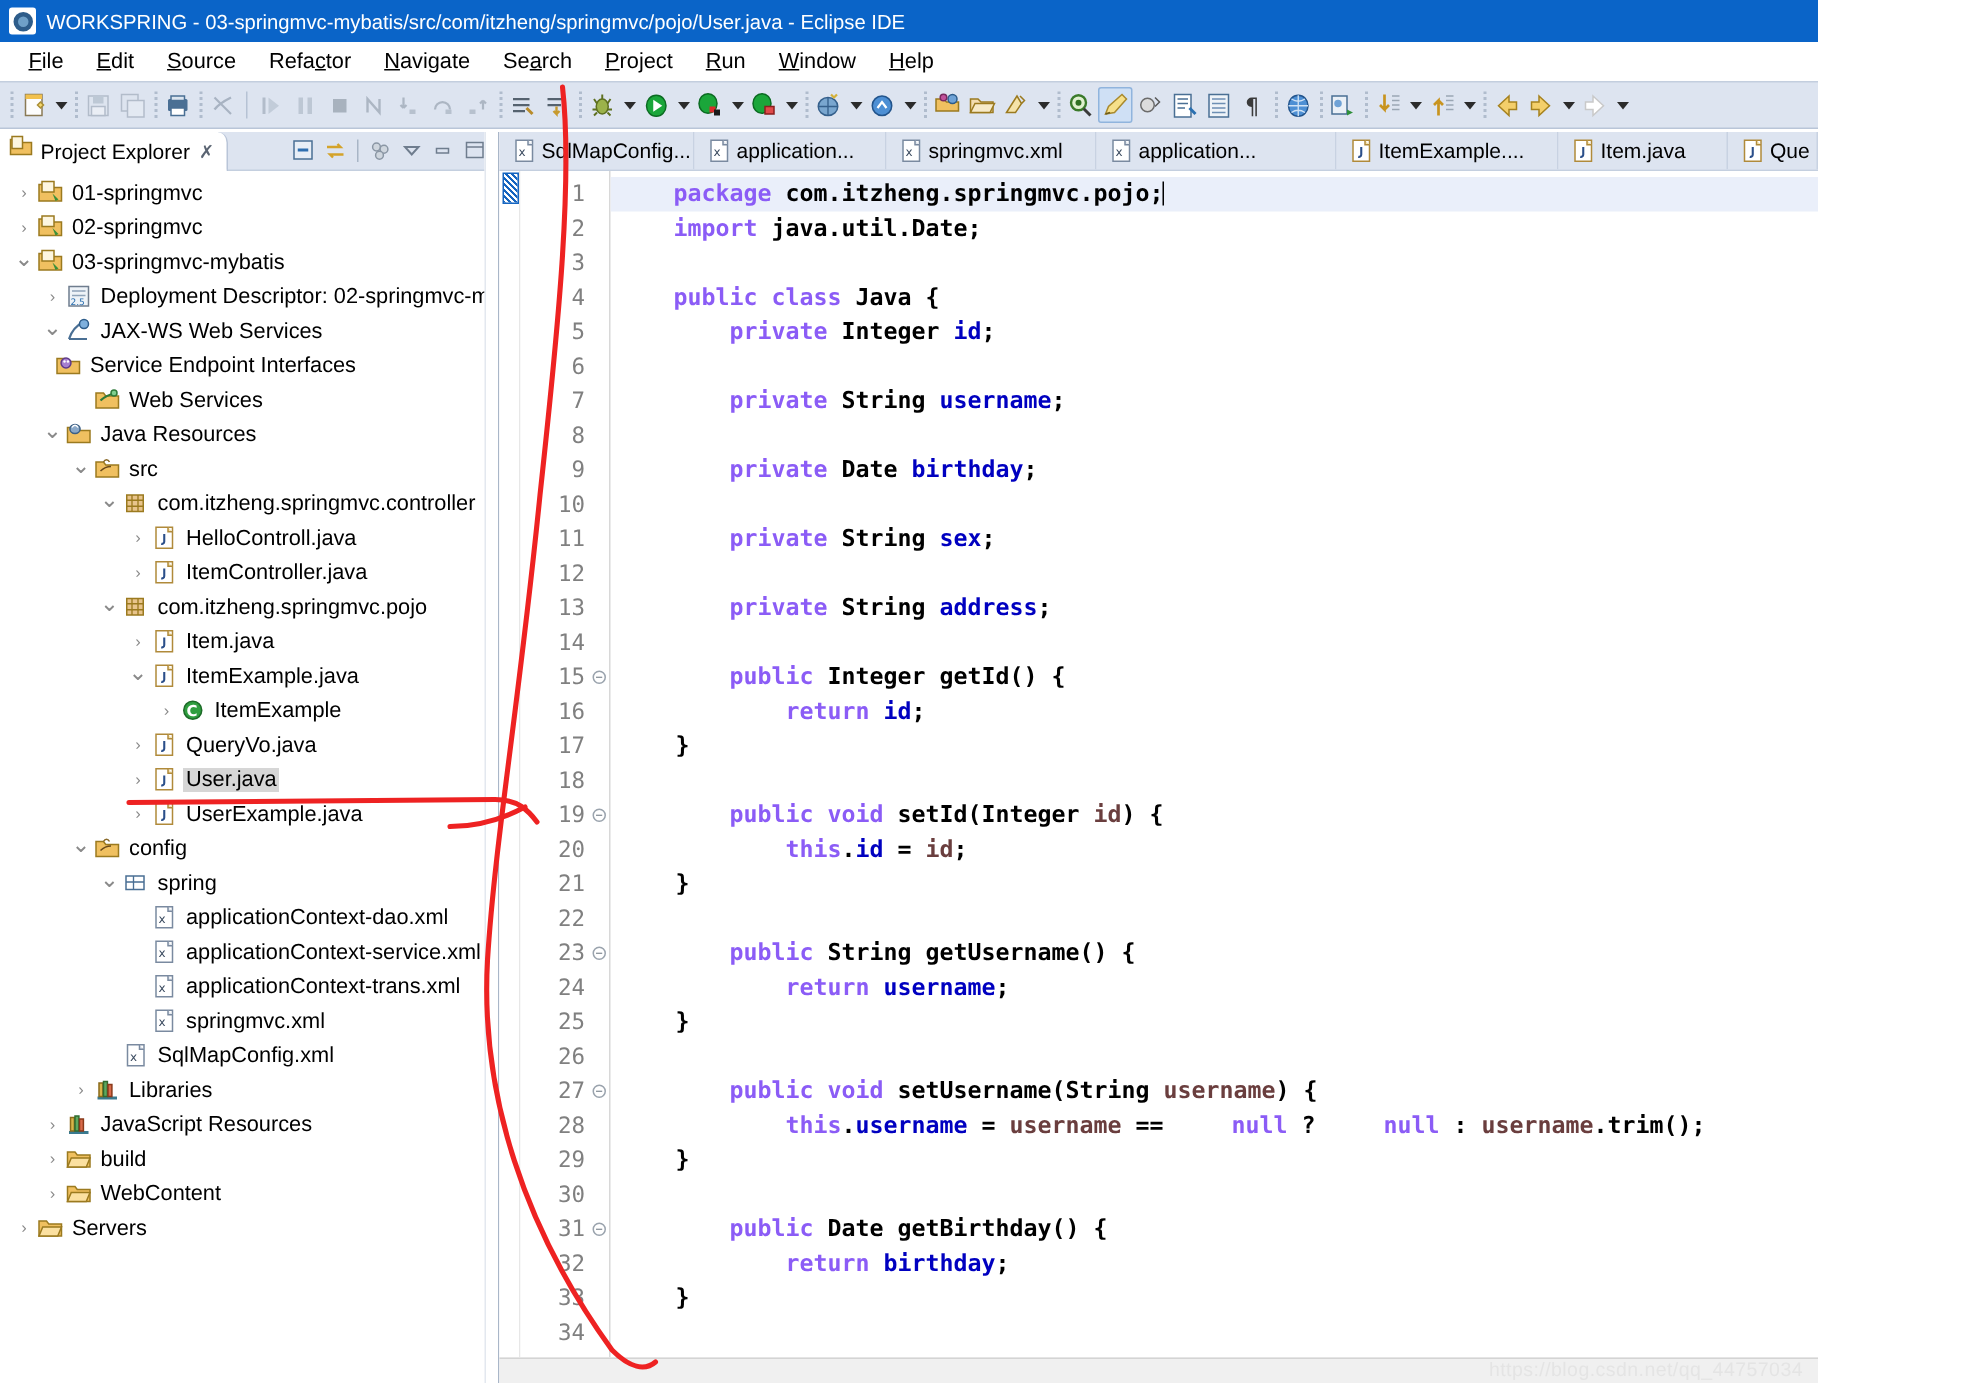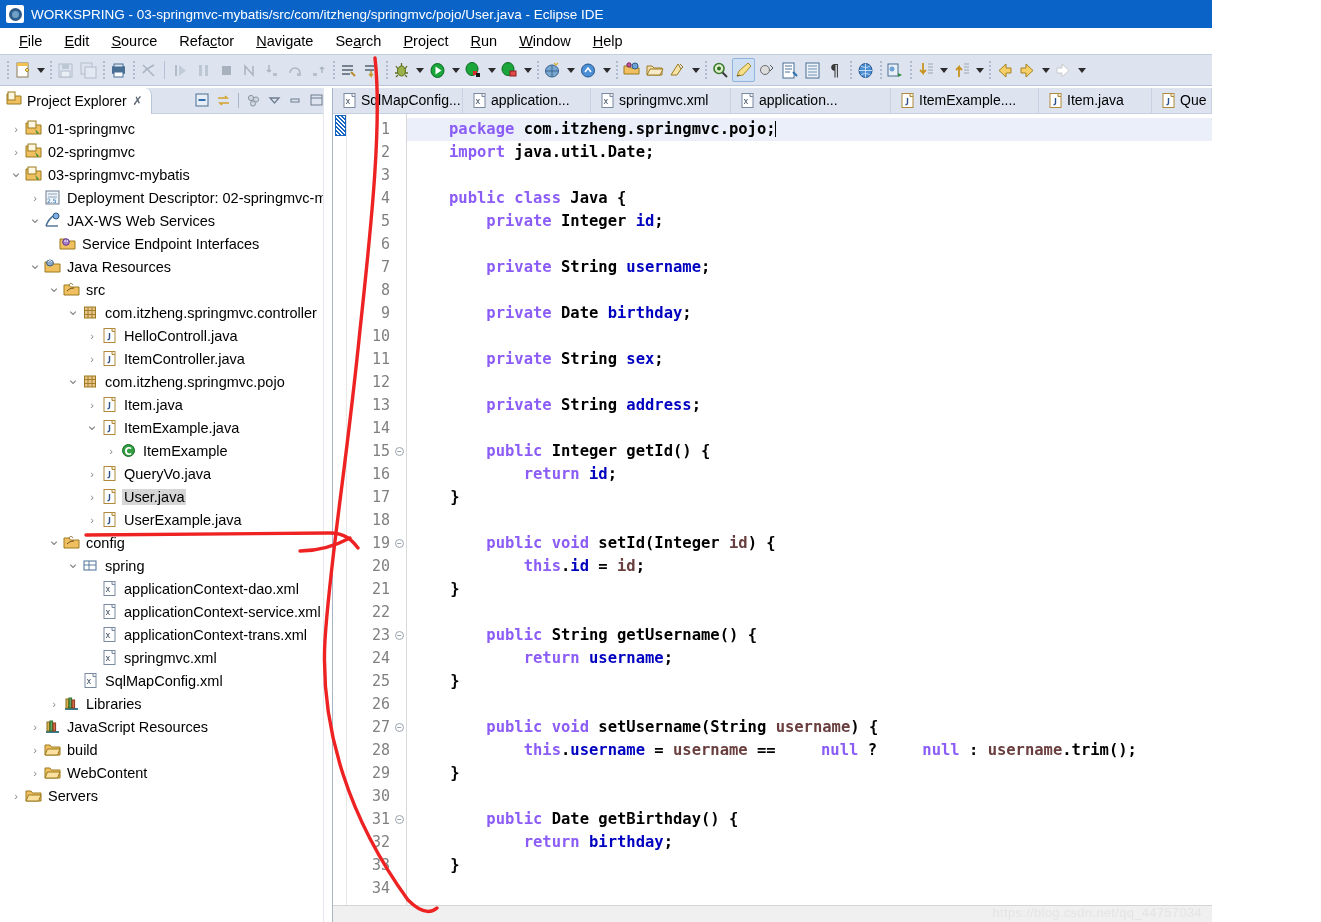--- a/index.html
+++ b/index.html
@@ -537,31 +537,42 @@
             <span class="twisty" style="font-size: 15px; margin-top: -6px;">⌄</span>
             <span class="ico">
               <svg width="17" height="17" viewBox="0 0 17 17">
                 <path d="M2 14c2-6 5-9 9-11" stroke="#4a6f94" fill="none" stroke-width="1.5"></path>
                 <circle cx="12" cy="4" r="3" fill="#7fb0dd" stroke="#2d5c8a"></circle>
                 <path d="M2 14h12" stroke="#4a6f94" stroke-width="1.4"></path>
               </svg>
             </span>
             <span class="txt">JAX-WS Web Services</span>
           </div>
-          <div class="row" style="padding-left: 42px;">
+          <div class="row" style="padding-left: 20px;">
             <span class="twisty none"></span>
             <span class="ico">
               <svg width="17" height="17" viewBox="0 0 17 17">
                 <path d="M1 14V4h5l1.5 2H16v8z" fill="#f0c060" stroke="#9b7a1f"></path>
                 <circle cx="7" cy="7" r="3.3" fill="#a77fd0" stroke="#5e3a8a"></circle>
                 <circle cx="6" cy="6" r=".8" fill="#fff"></circle>
                 <circle cx="8.3" cy="6" r=".8" fill="#fff"></circle>
               </svg>
             </span>
             <span class="txt">Service Endpoint Interfaces</span>
+          </div>
+          <div class="row" style="padding-left: 46px;">
+            <span class="twisty none"></span>
+            <span class="ico">
+              <svg width="17" height="17" viewBox="0 0 17 17">
+                <path d="M1 14V4h5l1.5 2H16v8z" fill="#f0c060" stroke="#9b7a1f"></path>
+                <path d="M4 9c3-3 6-4 10-5" stroke="#2f7a3a" fill="none" stroke-width="1.5"></path>
+                <circle cx="13" cy="4" r="2" fill="#7fcf8f" stroke="#2f7a3a"></circle>
+              </svg>
+            </span>
+            <span class="txt">Web Services</span>
           </div>
           <div class="row" style="padding-left: 27px;">
             <span class="twisty" style="font-size: 15px; margin-top: -6px;">⌄</span>
             <span class="ico">
               <svg width="17" height="17" viewBox="0 0 17 17">
                 <path d="M1 14V4h5l1.5 2H16v8z" fill="#f0c060" stroke="#9b7a1f"></path>
                 <ellipse cx="6" cy="5" rx="3.4" ry="3" fill="#8aa8c8" stroke="#3c5f84"></ellipse>
                 <path d="M4 4c1-2 3-2 4 0" stroke="#fff" fill="none"></path>
               </svg>
             </span>

